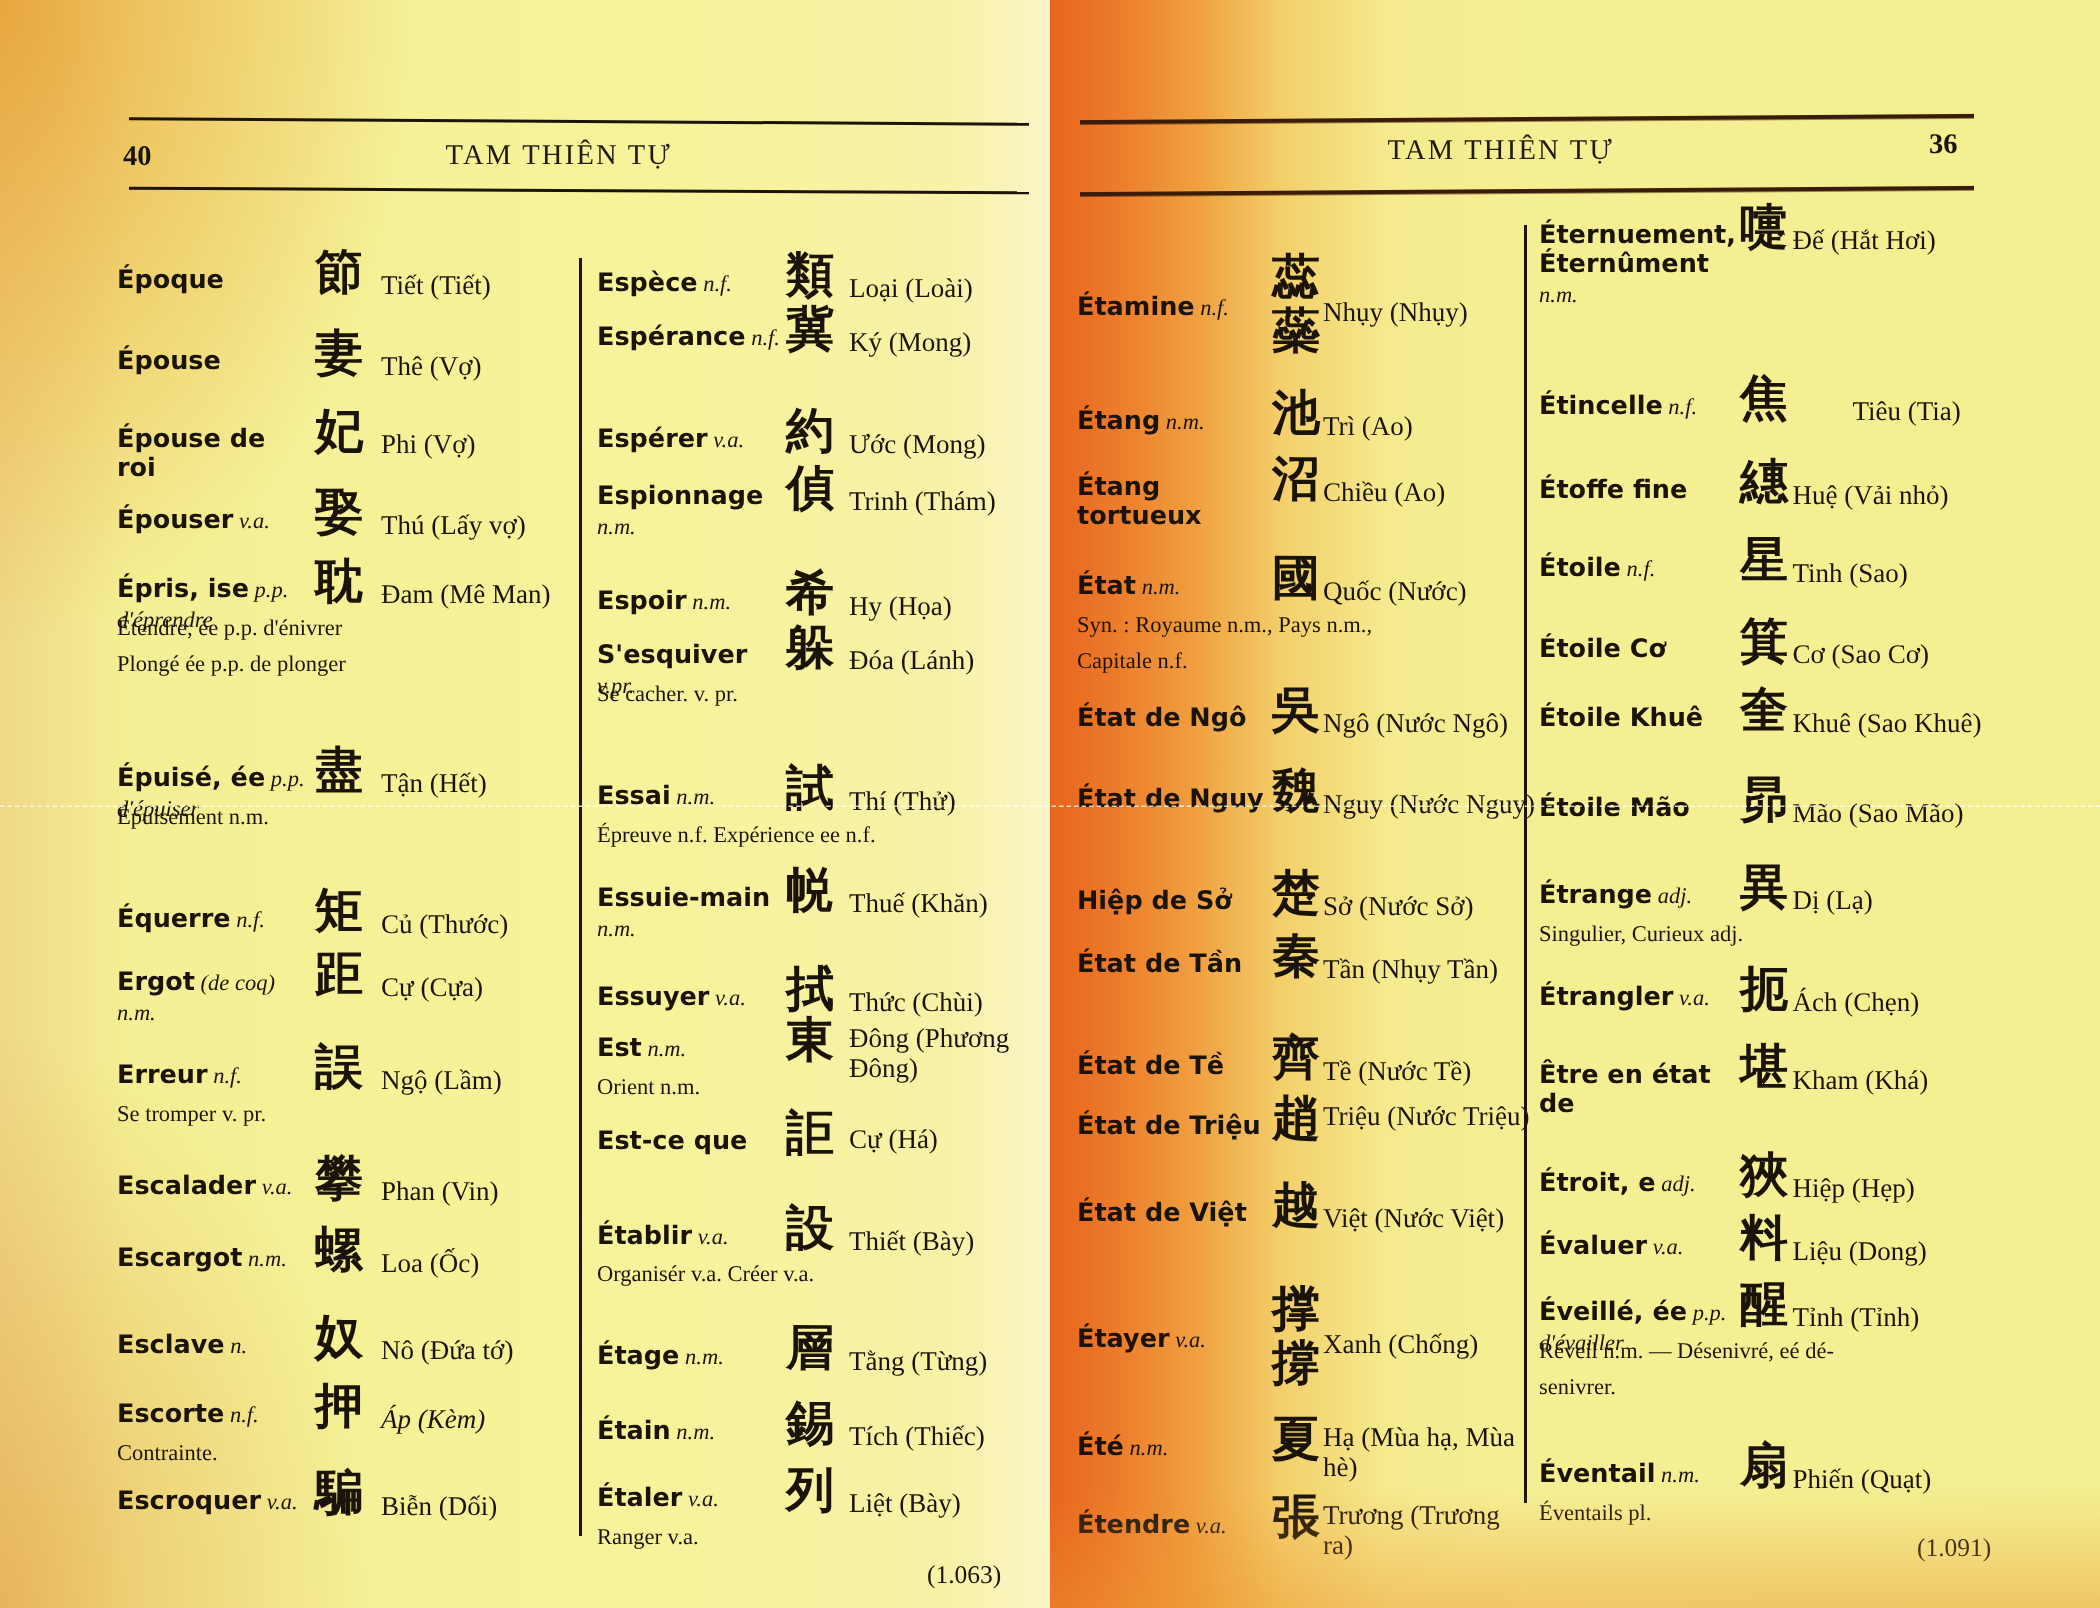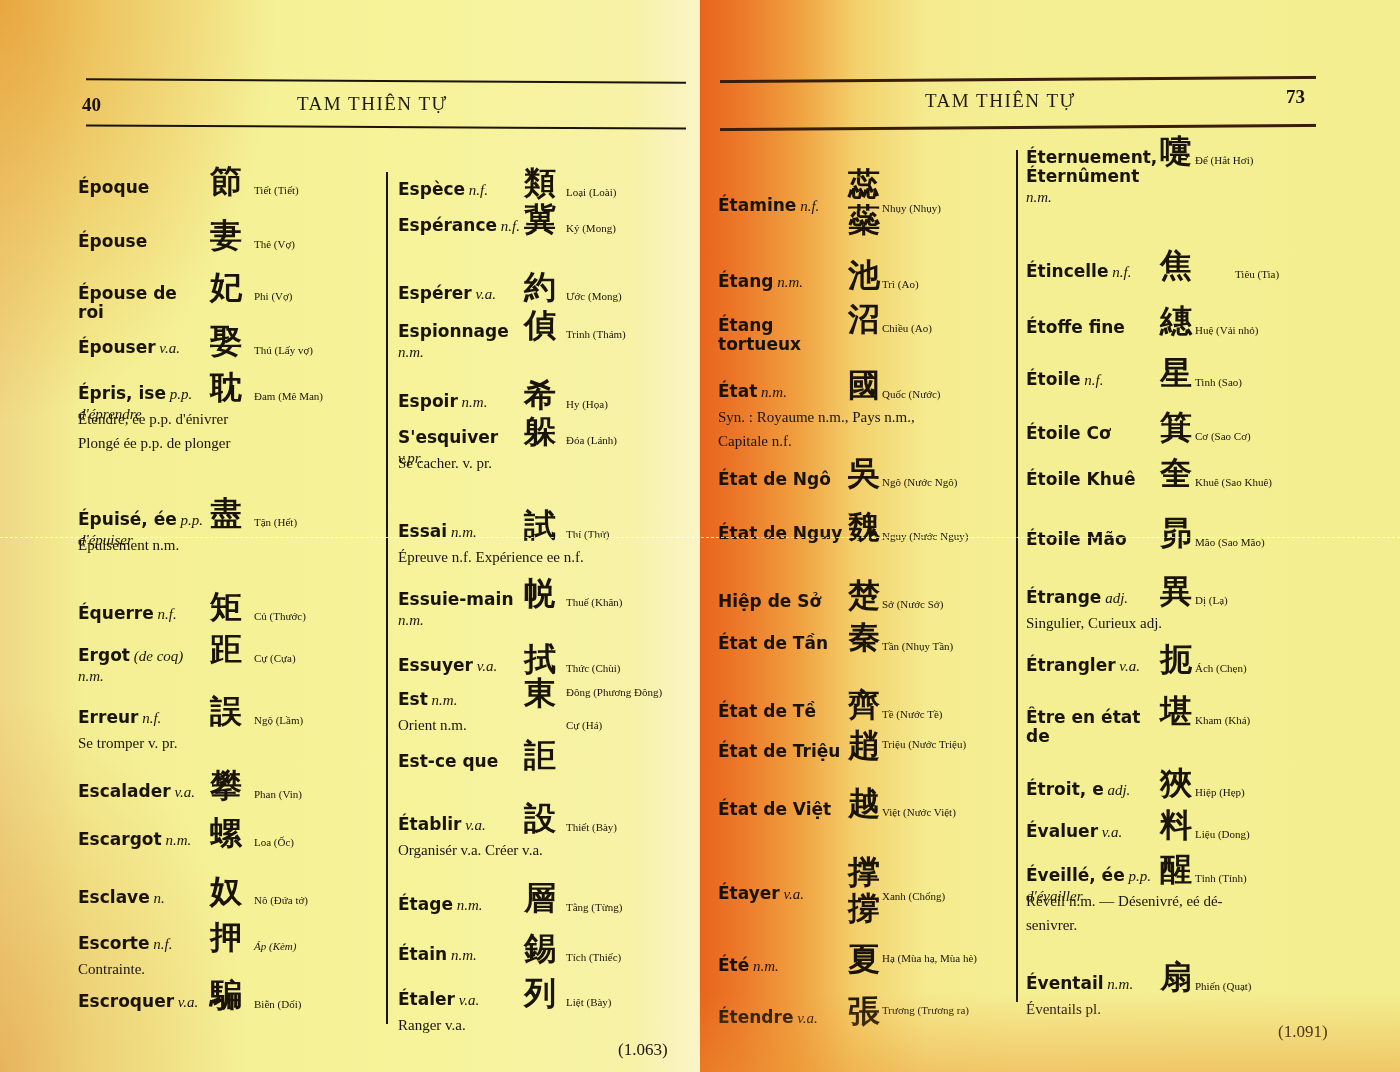--- a/index.html
+++ b/index.html
@@ -31,21 +31,21 @@
   .running-head {
     position:absolute; font-size:19px; letter-spacing:1.5px; color:#1e1a0c;
   }
   .page-no { position:absolute; font-size:19px; font-weight:bold; }
   .col-rule { position:absolute; width:2px; background:#1c1408; }
   .entry { position:absolute; }
   .hw { font-family:"DejaVu Sans","Liberation Sans",sans-serif; font-weight:bold; font-size:17px; line-height:19px; }
   .gram { font-style:italic; font-size:15px; }
   .sub { font-size:15px; line-height:19px; }
   .hz { position:absolute; font-family:"DejaVu Sans",sans-serif; font-size:32px; line-height:34px; font-weight:bold; }
-  .vn { position:absolute; font-size:11px; line-height:20px; white-space:nowrap; }
+  .vn { position:absolute; font-size:18px; line-height:20px; white-space:nowrap; }
   .ref { position:absolute; font-size:17px; }
   .watermark {
     position:absolute; left:170px; top:478px; font-family:"DejaVu Sans",sans-serif;
     font-size:92px; color:transparent; -webkit-text-stroke:1.5px rgba(70,60,40,0.55);
     letter-spacing:1px; white-space:nowrap; pointer-events:none;
   }
   .wm-line { position:absolute; left:0; right:0; top:537px; border-top:1px dashed rgba(255,255,255,0.8); }
   .blur { filter:blur(0.3px); }
 </style>
 </head>
@@ -187,21 +187,21 @@
         </div>
         <div>
           <div class="entry hw" style="left: 398px; top: 690px; width: 124px;">Est<span class="gram" style="font-weight: normal; font-family: &quot;Liberation Serif&quot;, serif;"> n.m.</span></div>
           <div class="hz" style="left: 524px; top: 676px;">東</div>
           <div class="vn" style="left: 566px; top: 682px; white-space: normal; width: 120px; text-align: left;">Đông (Phương Đông)</div>
           <div class="entry sub" style="left: 398px; top: 716px; white-space: nowrap;">Orient n.m.</div>
         </div>
         <div>
           <div class="entry hw" style="left: 398px; top: 752px; width: 124px;">Est-ce que</div>
           <div class="hz" style="left: 524px; top: 738px;">詎</div>
-          <div class="vn" style="left: 566px; top: 715px;">Cự (Há)</div>
+          <div class="vn" style="left: 566px; top: 749px;">Cự (Há)</div>
         </div>
         <div>
           <div class="entry hw" style="left: 398px; top: 815px; width: 124px;">Établir<span class="gram" style="font-weight: normal; font-family: &quot;Liberation Serif&quot;, serif;"> v.a.</span></div>
           <div class="hz" style="left: 524px; top: 801px;">設</div>
           <div class="vn" style="left: 566px; top: 817px;">Thiết (Bày)</div>
           <div class="entry sub" style="left: 398px; top: 841px; white-space: nowrap;">Organisér v.a. Créer v.a.</div>
         </div>
         <div>
           <div class="entry hw" style="left: 398px; top: 895px; width: 124px;">Étage<span class="gram" style="font-weight: normal; font-family: &quot;Liberation Serif&quot;, serif;"> n.m.</span></div>
           <div class="hz" style="left: 524px; top: 881px;">層</div>
@@ -217,21 +217,21 @@
           <div class="hz" style="left: 524px; top: 976px;">列</div>
           <div class="vn" style="left: 566px; top: 992px;">Liệt (Bày)</div>
           <div class="entry sub" style="left: 398px; top: 1016px; white-space: nowrap;">Ranger v.a.</div>
         </div>
       </div>
   </div>
 
   <div class="page page-right">
     <div class="rule blur" style="left:20px;top:78px;width:596px;background:#3a1c08;height:3px;transform:rotate(-0.4deg);"></div>
     <div class="running-head" style="left:225px;top:90px;">TAM THIÊN TỰ</div>
-    <div class="page-no" style="left:586px;top:86px;">73</div>
+    <div class="page-no" style="left:586px;top:86px;">36</div>
     <div class="rule blur" style="left:20px;top:126px;width:596px;background:#3a1c08;height:3px;transform:rotate(-0.4deg);"></div>
     <div class="col-rule" style="left:316px;top:150px;height:852px;"></div>
     <div class="ref" style="left:578px;top:1022px;">(1.091)</div>
     <div id="right-col-0">
         <div>
           <div class="entry hw" style="left: 18px; top: 196px; width: 126px;">Étamine<span class="gram" style="font-weight: normal; font-family: &quot;Liberation Serif&quot;, serif;"> n.f.</span></div>
           <div class="hz" style="left: 148px; top: 166px; width: 36px; white-space: normal; line-height: 36px;">蕊 蘂</div>
           <div class="vn" style="left: 182px; top: 198px;">Nhụy (Nhụy)</div>
         </div>
         <div>

